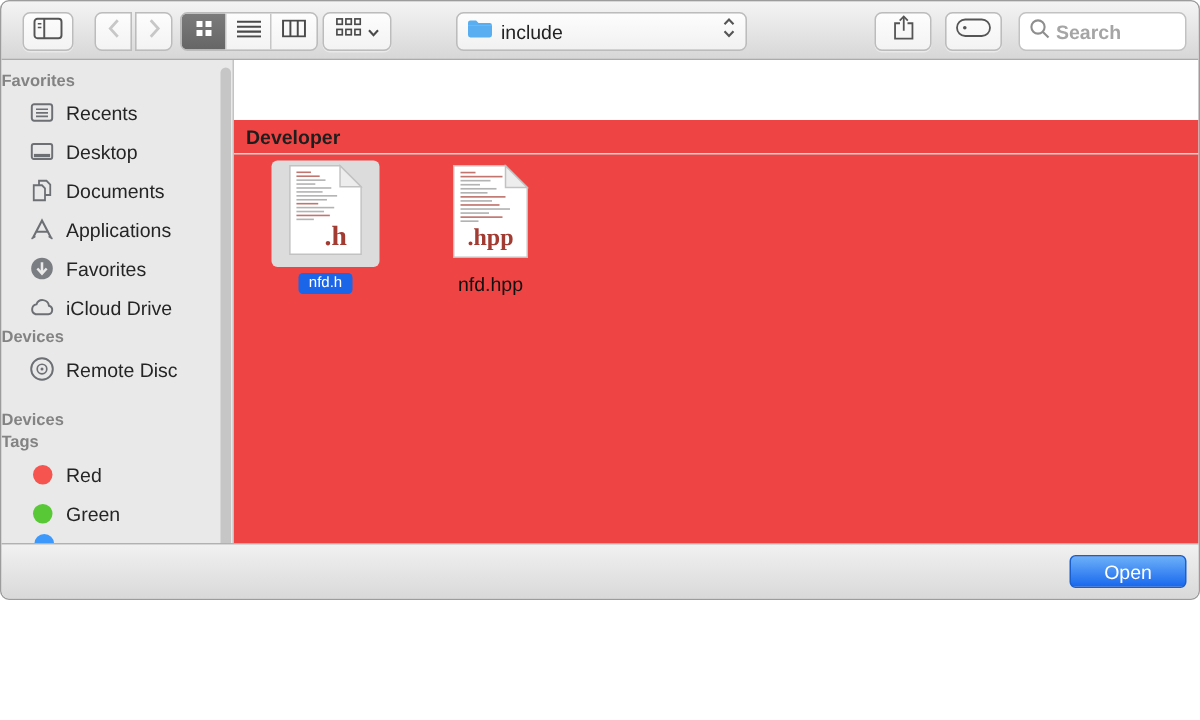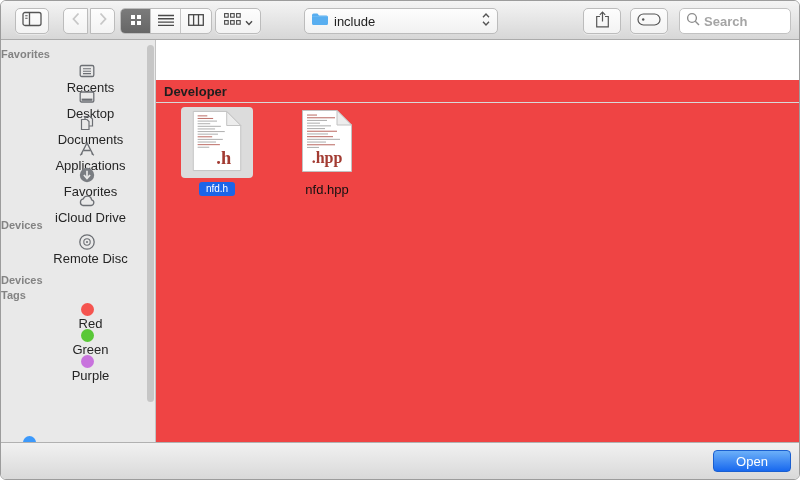--- a/index.html
+++ b/index.html
@@ -1,17 +1,17 @@
 <!DOCTYPE html>
 <html><head>
 <meta charset="utf-8">
 <style>
   * { margin:0; padding:0; box-sizing:border-box; }
   html,body { width:800px; height:480px; font-family:"Liberation Sans","DejaVu Sans",sans-serif; background:#fff; }
-  .window { position:relative; width:800px; height:480px; border-radius:6px; overflow:hidden; border:1px solid #9c9c9c; background:#fff; }
+  .window { position:relative; width:800px; height:400px; border-radius:6px; overflow:hidden; border:1px solid #9c9c9c; background:#fff; }
 
   
   .toolbar { position:absolute; top:0; left:0; right:0; height:39px;
     background:linear-gradient(#f4f4f4,#d7d7d7); border-bottom:1px solid #ababab; }
   .tb-btn { position:absolute; top:7px; height:26px; background:linear-gradient(#fdfdfd,#f3f3f3);
     border:1px solid #bcbcbc; border-radius:5px; box-shadow:0 1px 0 rgba(255,255,255,.4);
     display:flex; align-items:center; justify-content:center; cursor:default; }
   .btn-pair { position:absolute; top:7px; left:62px; display:flex; gap:2px; }
   .btn-pair .half { width:25px; height:26px; background:linear-gradient(#fdfdfd,#f3f3f3);
     border:1px solid #bcbcbc; display:flex; align-items:center; justify-content:center; }
@@ -30,21 +30,21 @@
     border:1px solid #c2c2c2; border-radius:5px; display:flex; align-items:center; padding:0 6px; }
   .search input { border:none; outline:none; width:70px; font-size:13px; color:#333; margin-left:4px; background:transparent; font-family:inherit;font-weight:bold; }
   .search input::placeholder { color:#a5a5a5; }
 
   
   .body { position:absolute; top:39px; left:0; right:0; bottom:37px; display:flex; }
   .sidebar { position:relative; width:155px; background:#e9e9e9; border-right:1px solid #c3c3c3; overflow:hidden; padding-top:7px; }
   .sec-label { height:15px; line-height:15px; padding-left:0; font-size:11px; font-weight:bold; color:#838383; }
   .sec-label.gap-sm { }
   .sec-label.gap-md { margin-top:14px; }
-  .side-item { height:26px; display:flex; align-items:center; padding-left:18px; cursor:default;flex-direction:column; }
+  .side-item { height:26px; display:flex; align-items:center; padding-left:18px; cursor:default; }
   .side-item .ic { width:18px; height:18px; display:flex; align-items:center; justify-content:center; }
   .side-item .txt { margin-left:7px; font-size:13px; color:#252525; white-space:nowrap; }
   .tag-dot { width:13px; height:13px; border-radius:50%; display:inline-block; }
   .tag-dot.partial { position:absolute; left:22px; bottom:-7px; }
   .scroll-thumb { position:absolute; right:1px; top:5px; width:7px; height:357px; border-radius:4px; background:#c6c6c6; }
 
   .content { position:relative; flex:1; background:#ef4444;margin-top:40px; }
   .group-header { height:23px; line-height:23px; padding-left:8px; font-size:13px; font-weight:bold; color:#1e1e1e; border-bottom:1px solid #d8d8d8; }
   .files { position:absolute; top:23px; left:0; right:0; bottom:0; }
   .file { position:absolute; display:flex; flex-direction:column; align-items:center; cursor:default; }

